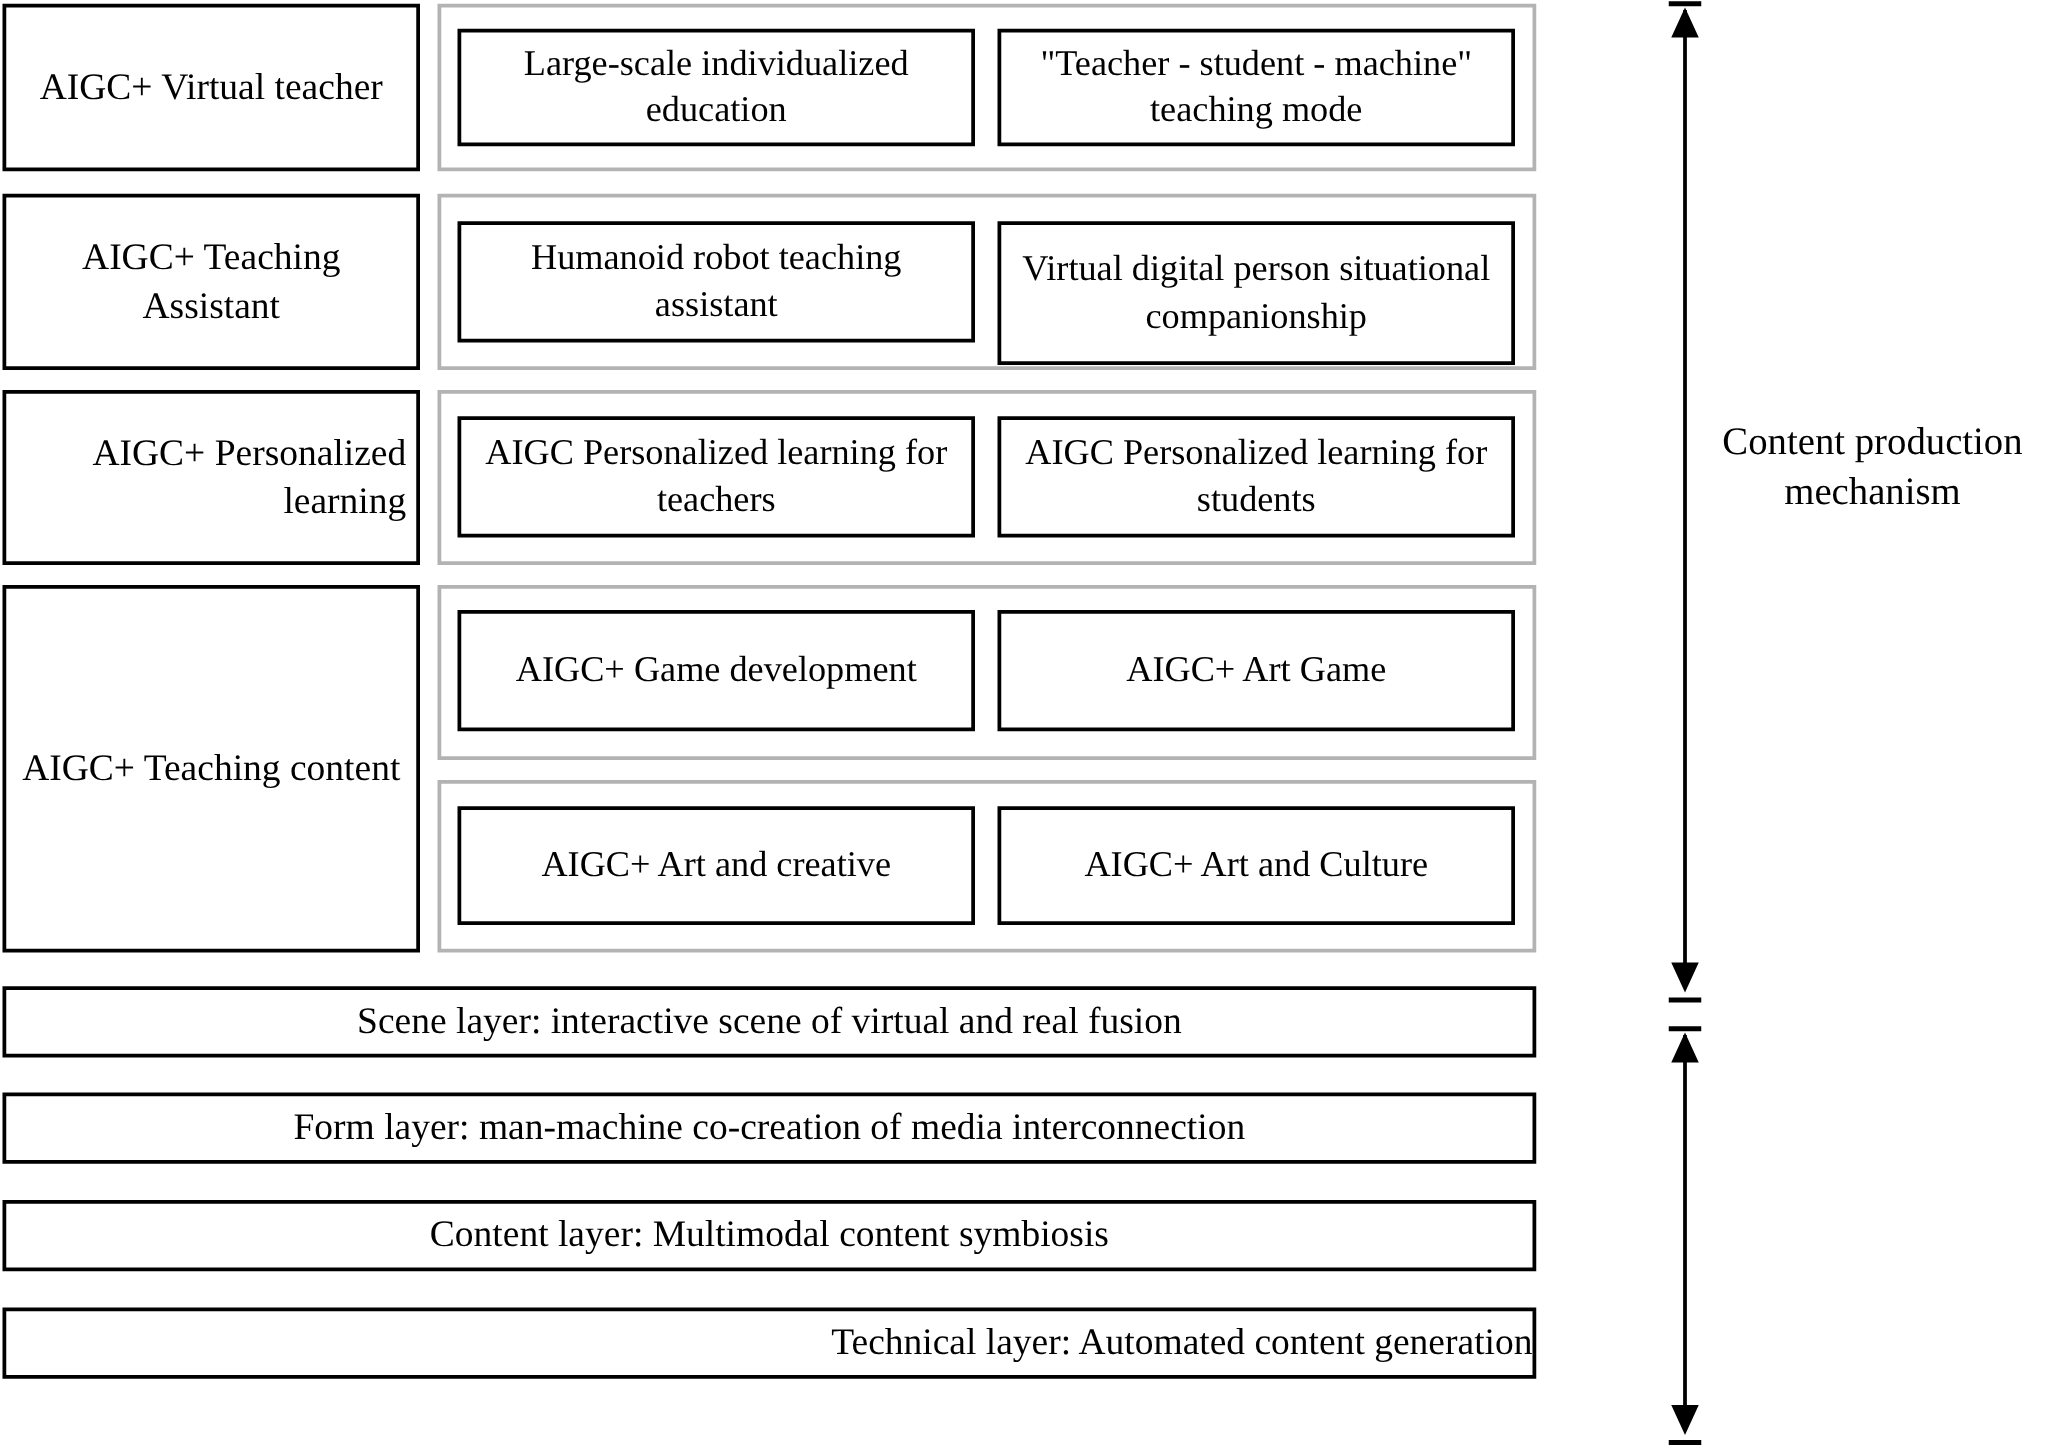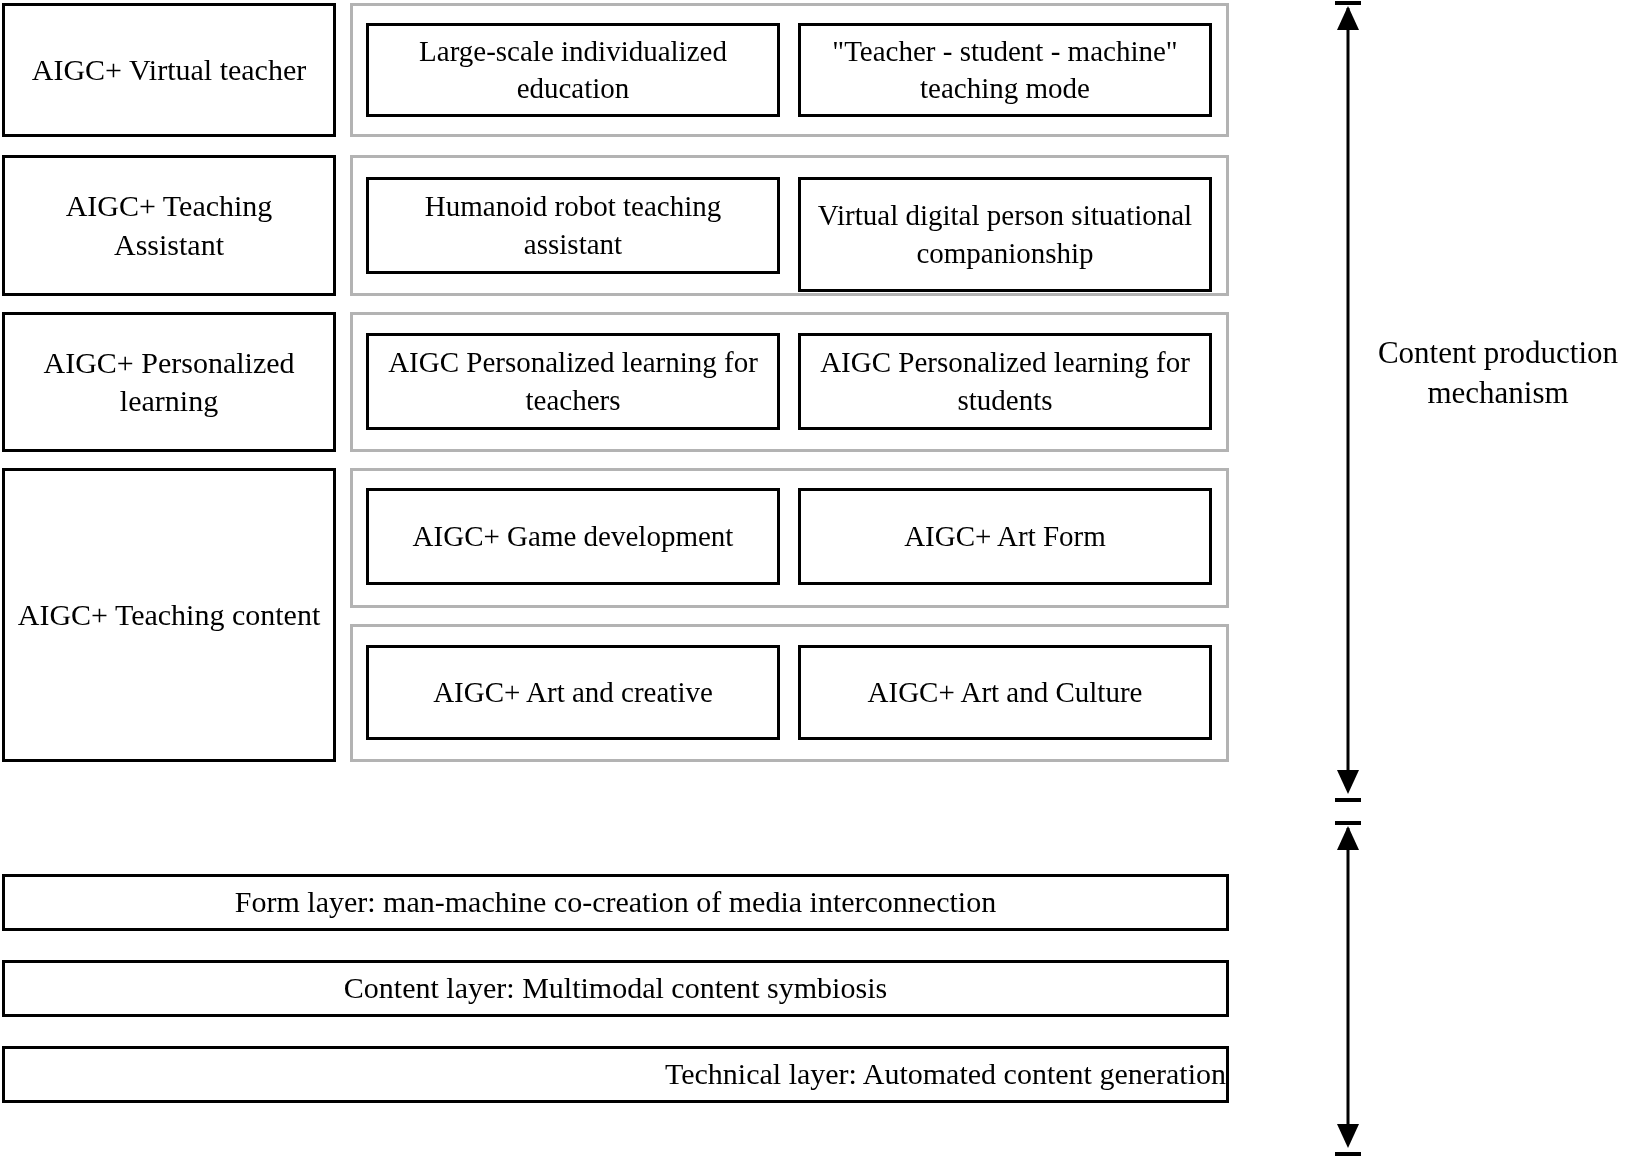--- a/index.html
+++ b/index.html
@@ -116,21 +116,21 @@
   <div class="abs graybox" style="left:350px; top:155px; width:879px; height:141px;"></div>
 
   <div class="abs blackbox detail-label" style="left:366px; top:177px; width:414px; height:97px;">
     <span>Humanoid robot teaching assistant</span>
   </div>
 
   <div class="abs blackbox detail-label" style="left:798px; top:177px; width:414px; height:115px;">
     <span>Virtual digital person situational companionship</span>
   </div>
 
-  <div class="abs blackbox cat-label" style="left:2px; top:312px; width:334px; height:140px;">
+  <div class="abs blackbox cat-label" style="left:2px; top:312px; width:334px; height:140px;text-align:right;">
     <span>AIGC+ Personalized learning</span>
   </div>
 
   <div class="abs graybox" style="left:350px; top:312px; width:879px; height:140px;"></div>
 
   <div class="abs blackbox detail-label" style="left:798px; top:333px; width:414px; height:97px;">
     <span>AIGC Personalized learning for students</span>
   </div>
 
   <div class="abs blackbox detail-label" style="left:366px; top:333px; width:414px; height:97px;">
@@ -141,33 +141,36 @@
     <span>AIGC+ Teaching content</span>
   </div>
 
   <div class="abs graybox" style="left:350px; top:468px; width:879px; height:140px;"></div>
 
   <div class="abs blackbox detail-label" style="left:366px; top:488px; width:414px; height:97px;">
     <span>AIGC+ Game development</span>
   </div>
 
   <div class="abs blackbox detail-label" style="left:798px; top:488px; width:414px; height:97px;">
-    <span>AIGC+ Art Form</span>
+    <span>AIGC+ Art Game</span>
   </div>
 
   <div class="abs graybox" style="left:350px; top:624px; width:879px; height:138px;"></div>
 
   <div class="abs blackbox detail-label" style="left:366px; top:645px; width:414px; height:95px;">
     <span>AIGC+ Art and creative</span>
   </div>
 
   <div class="abs blackbox detail-label" style="left:798px; top:645px; width:414px; height:95px;">
     <span>AIGC+ Art and Culture</span>
   </div>
 
+  <div class="abs blackbox layer-label" style="left:2px; top:789px; width:1227px; height:57px;">
+    <span>Scene layer: interactive scene of virtual and real fusion</span>
+  </div>
 
   <div class="abs blackbox layer-label" style="left:2px; top:874px; width:1227px; height:57px;">
     <span>Form layer: man-machine co-creation of media interconnection</span>
   </div>
 
   <div class="abs blackbox layer-label" style="left:2px; top:960px; width:1227px; height:57px;">
     <span>Content layer: Multimodal content symbiosis</span>
   </div>
 
   <div class="abs blackbox layer-label" style="left:2px; top:1046px; width:1227px; height:57px;justify-content:flex-end;">

